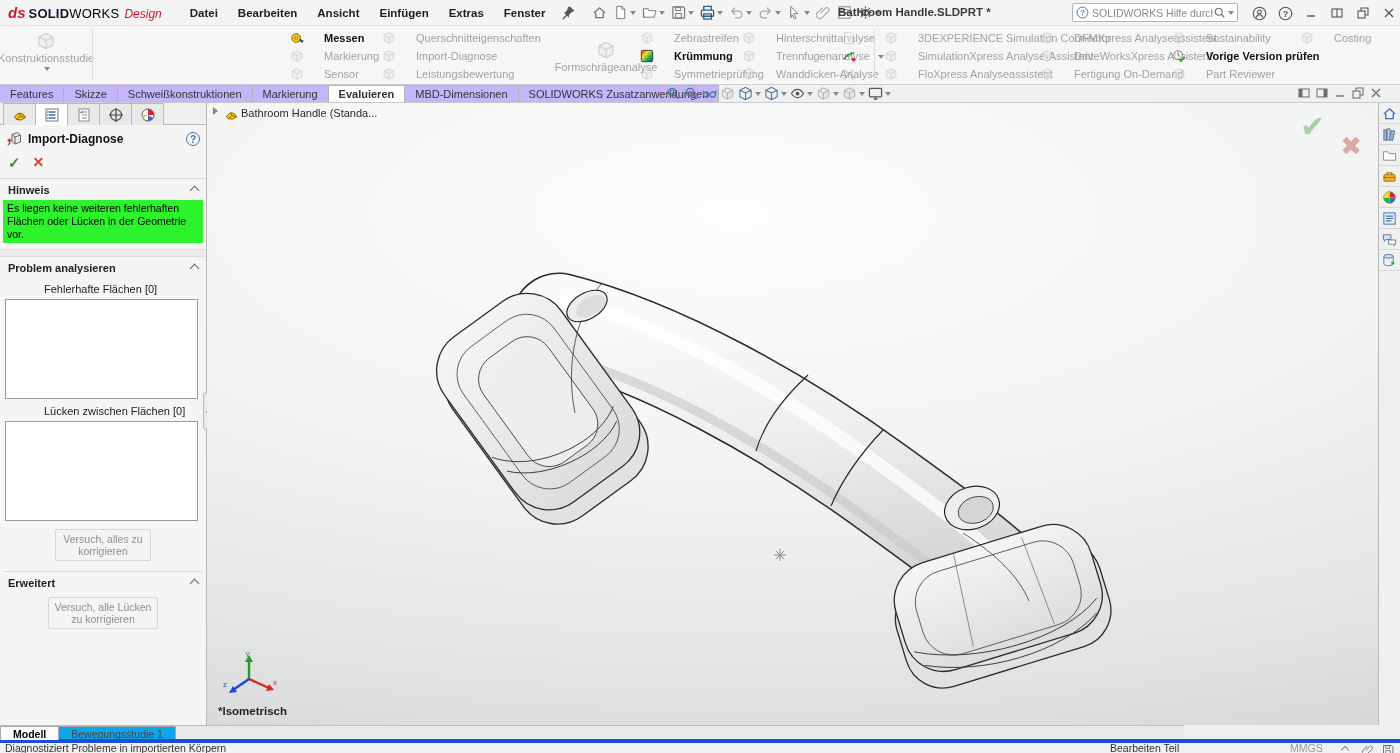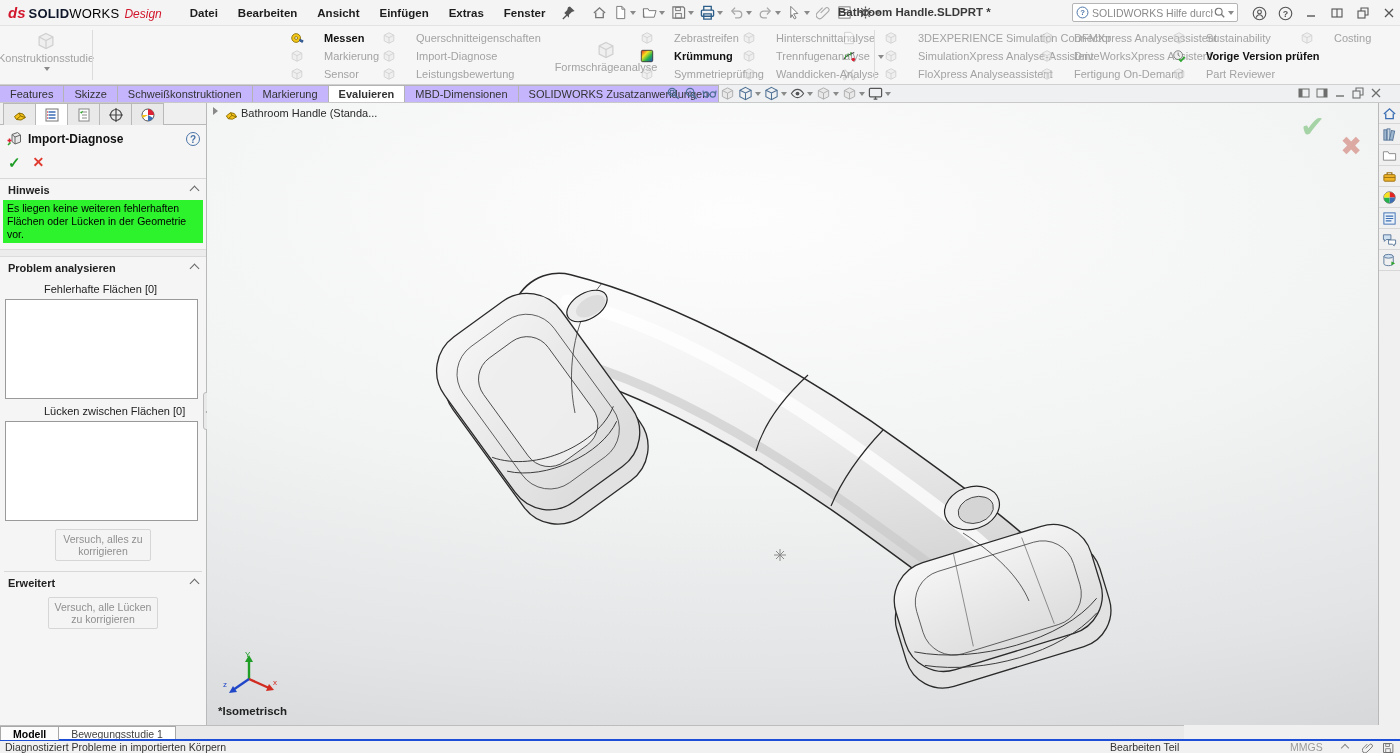--- a/index.html
+++ b/index.html
@@ -81,23 +81,23 @@
   #view-name { position:absolute; left:11px; bottom:8px; font-weight:bold; color:#222; font-size:11.5px; }
   #triad { position:absolute; left:14px; bottom:28px; }
 
   
   #task-pane { position:absolute; left:1378px; top:103px; width:22px; height:622px; background:#f0f0f0; border-left:1px solid #b9b9b9; }
   .tp-btn { width:21px; height:21px; border-bottom:1px solid #d7d7d7; display:flex; align-items:center; justify-content:center; }
   .tp-btn svg { width:15px; height:15px; }
 
   
   #model-tabbar { position:absolute; left:0; top:725px; width:1184px; height:14px; background:#e9e9e9; border-top:1px solid #bdbdbd; display:flex; align-items:flex-start; padding-left:0; }
-  .mtab { height:14px; padding:0 12px; border:1px solid #a8a8a8; border-bottom:none; background:#ffffff; color:#444; font-size:10.5px; display:flex; align-items:center; margin-right:-1px; }
+  .mtab { height:14px; padding:0 12px; border:1px solid #a8a8a8; border-bottom:none; background:#0ea5e9; color:#444; font-size:10.5px; display:flex; align-items:center; margin-right:-1px; }
   .mtab.active { background:#fcfcfc; font-weight:bold; color:#000; position:relative; z-index:2; }
-  #statusbar { position:absolute; left:0; top:739px; width:1400px; height:14px; background:#f1f1f1; border-top:2px solid #1d4ed8; display:flex; align-items:center; font-size:10.5px; color:#333; }
+  #statusbar { position:absolute; left:0; top:739px; width:1400px; height:14px; background:#f1f1f1; border-top:4px solid #1d4ed8; display:flex; align-items:center; font-size:10.5px; color:#333; }
   #status-left { margin-left:5px; }
   #status-mode { position:absolute; left:1110px; }
   #status-units { position:absolute; left:1290px; color:#9a9a9a; }
   #status-caret { position:absolute; left:1342px; top:4px; width:6px; height:6px; border-left:1.4px solid #888; border-top:1.4px solid #888; transform:rotate(45deg); }
   .sb-icon { position:absolute; top:1px; color:#6b6b6b; }
   .sb-icon svg { width:12px; height:12px; }
 </style>
 </head>
 <body>
 

